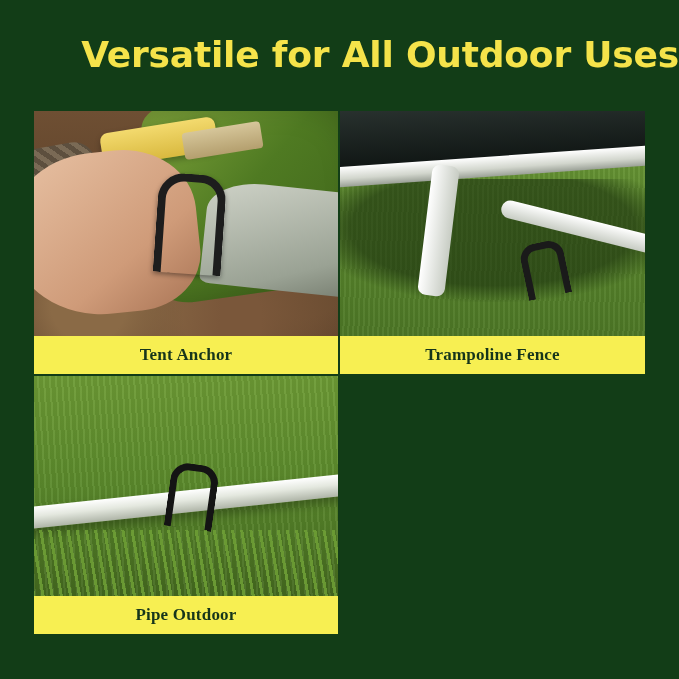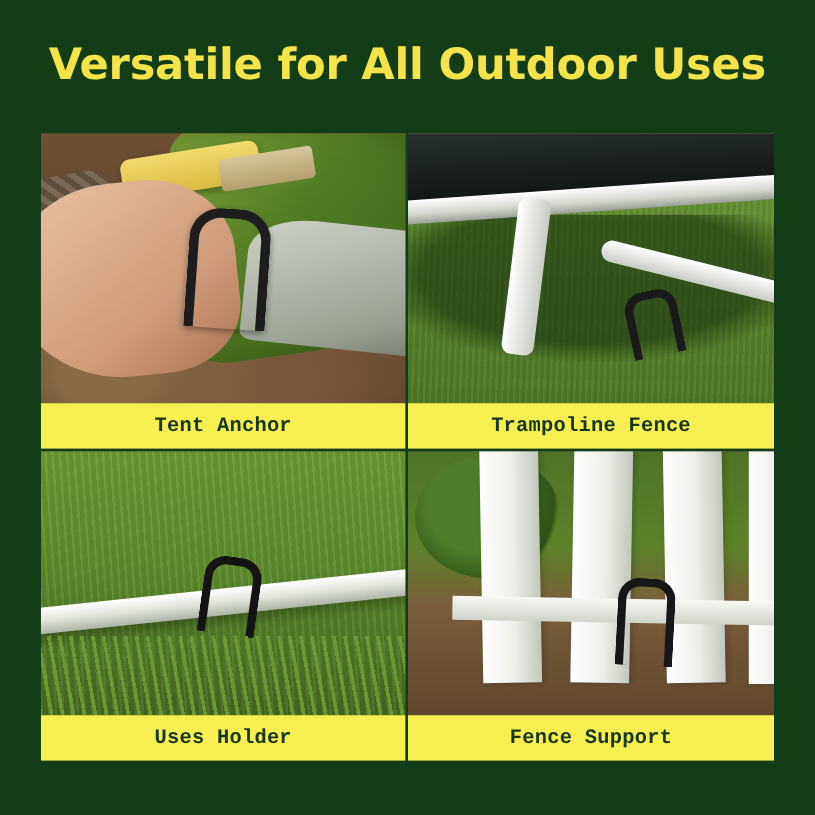--- a/index.html
+++ b/index.html
@@ -18,21 +18,21 @@
     width: 679px;
     height: 679px;
     background: #123d17;
     box-sizing: border-box;
   }
   .title {
     position: absolute;
     top: 34px;
     left: 0;
     width: 679px;
-    text-align: center;
+    text-align: right;
     color: #f5e34a;
     font-size: 36px;
     font-weight: bold;
     letter-spacing: -0.2px;
     font-family: "DejaVu Sans", sans-serif;
   }
   .grid {
     position: absolute;
     top: 110px;
     left: 33px;
@@ -63,21 +63,21 @@
     right: 0;
     height: 38px;
     background: #f7ef52;
     color: #16351b;
     font-size: 17px;
     font-weight: bold;
     display: flex;
     align-items: center;
     justify-content: center;
     letter-spacing: 0.2px;
-    font-family: Liberation Mono, monospace;
+    font-family: Liberation Serif, serif;
   }
 
   
   .s1 { background: #6b4a2e; }
   .s1 .soil {
     position: absolute; inset: 0;
     background:
       radial-gradient(circle at 18% 86%, #8a6a46 0 12%, rgba(0,0,0,0) 42%),
       radial-gradient(circle at 62% 92%, #7a573a 0 14%, rgba(0,0,0,0) 46%),
       radial-gradient(circle at 88% 70%, #6a4c31 0 16%, rgba(0,0,0,0) 50%),
@@ -271,31 +271,18 @@
       <div class="caption">Trampoline Fence</div>
     </div>
 
     <div class="cell">
       <div class="photo s3">
         <div class="grass"></div>
         <div class="pipe"></div>
         <div class="stake"></div>
         <div class="blade"></div>
       </div>
-      <div class="caption">Uses Holder</div>
+      <div class="caption">Pipe Outdoor</div>
     </div>
 
-    <div class="cell">
-      <div class="photo s4">
-        <div class="bg"></div>
-        <div class="bush"></div>
-        <div class="picket p1"></div>
-        <div class="picket p2"></div>
-        <div class="picket p3"></div>
-        <div class="picket p4"></div>
-        <div class="rail"></div>
-        <div class="stake"></div>
-      </div>
-      <div class="caption">Fence Support</div>
-    </div>
 
   </div>
 </div>
 
 </body></html>

